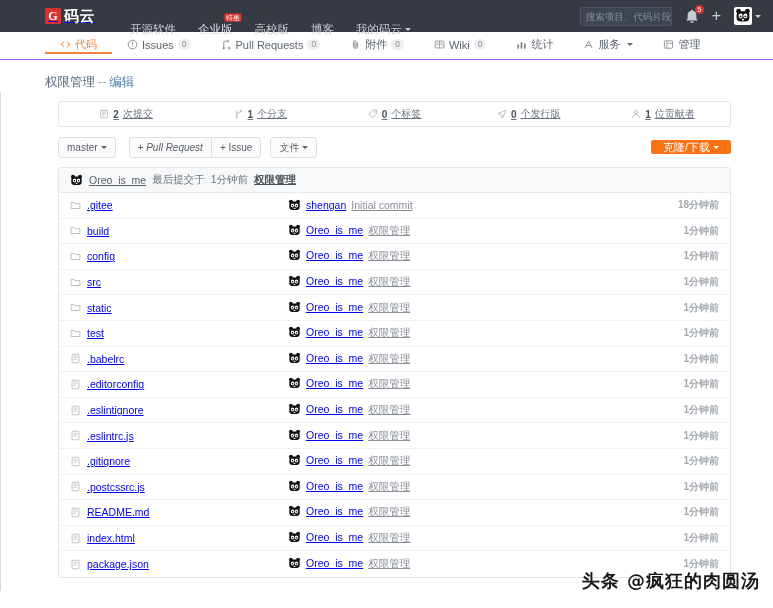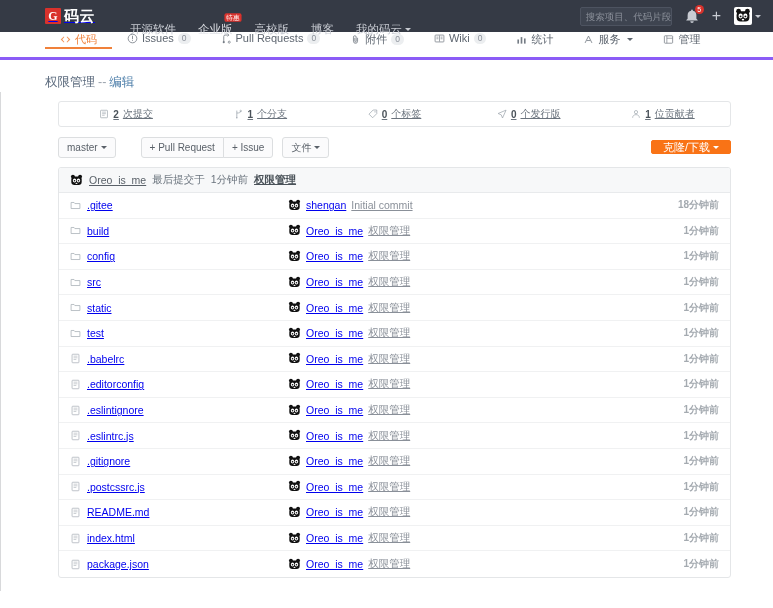--- a/index.html
+++ b/index.html
@@ -116,23 +116,23 @@
     border-radius: 2px;
     background: #ffffff;
     display: flex; align-items: center; justify-content: center;
     overflow: hidden;
   }
 
   
   .tabbar {
     height: 28px;
     background: #ffffff;
-    border-bottom: 3px solid #8b5cf6;
-    display: flex;
-    align-items: flex-start;
+    border-bottom: 1px solid #8b5cf6;
+    display: flex;
+    align-items: center;
     padding-left: 45px;
   }
   .tab {
     display: flex;
     align-items: center;
     gap: 4px;
     padding: 0 15px;
     font-size: 11px;
     color: #5e6670;
     text-decoration: none;
@@ -205,21 +205,21 @@
     font-size: 10px;
     border-radius: 3px;
     padding: 0 8px;
     display: inline-flex;
     align-items: center;
     line-height: 19px;
     white-space: nowrap;
   }
   .btn-group { display: flex; margin-left: 9px; }
   .btn-group .btn { border-radius: 0; margin-left: -1px; }
-  .btn-group .btn:first-child { border-radius: 3px 0 0 3px; margin-left: 16px; }
+  .btn-group .btn:first-child { border-radius: 3px 0 0 3px; margin-left: 4px; font-style: italic; }
   .btn-group .btn:last-child { border-radius: 0 3px 3px 0; }
   .btn-file { margin-left: 9px; }
   .btn-clone {
     margin-left: auto;
     background: #f97316;
     border-color: #f97316;
     color: #ffffff;
     height: 14px;
     padding: 0 11px;
     font-size: 11px;
@@ -262,21 +262,21 @@
     display: flex;
     align-items: center;
     gap: 6px;
     color: #5a6169;
     white-space: nowrap;
     overflow: hidden;
   }
   .fname .ficon { color: #aab1b8; display: inline-flex; }
   .fauthor {
     display: flex;
-    align-items: center;
+    align-items: flex-start;
     gap: 5px;
     flex: 1;
     color: #6a737d;
     white-space: nowrap;
   }
   .fauthor .amini {
     width: 13px; height: 13px;
     border-radius: 2px;
     background: #fff;
     display: inline-flex; align-items: center; justify-content: center;
@@ -959,14 +959,15 @@
                 <a class="fmsg" href="#">权限管理</a>
               </div>
               <div class="ftime">1分钟前</div>
             </div>
           </div>
       </div>
 
     </div>
 
     <div class="bottom-fade"></div>
+    <div class="watermark">头条 @疯狂的肉圆汤</div>
   </div>
 </div>
 
 </body></html>

